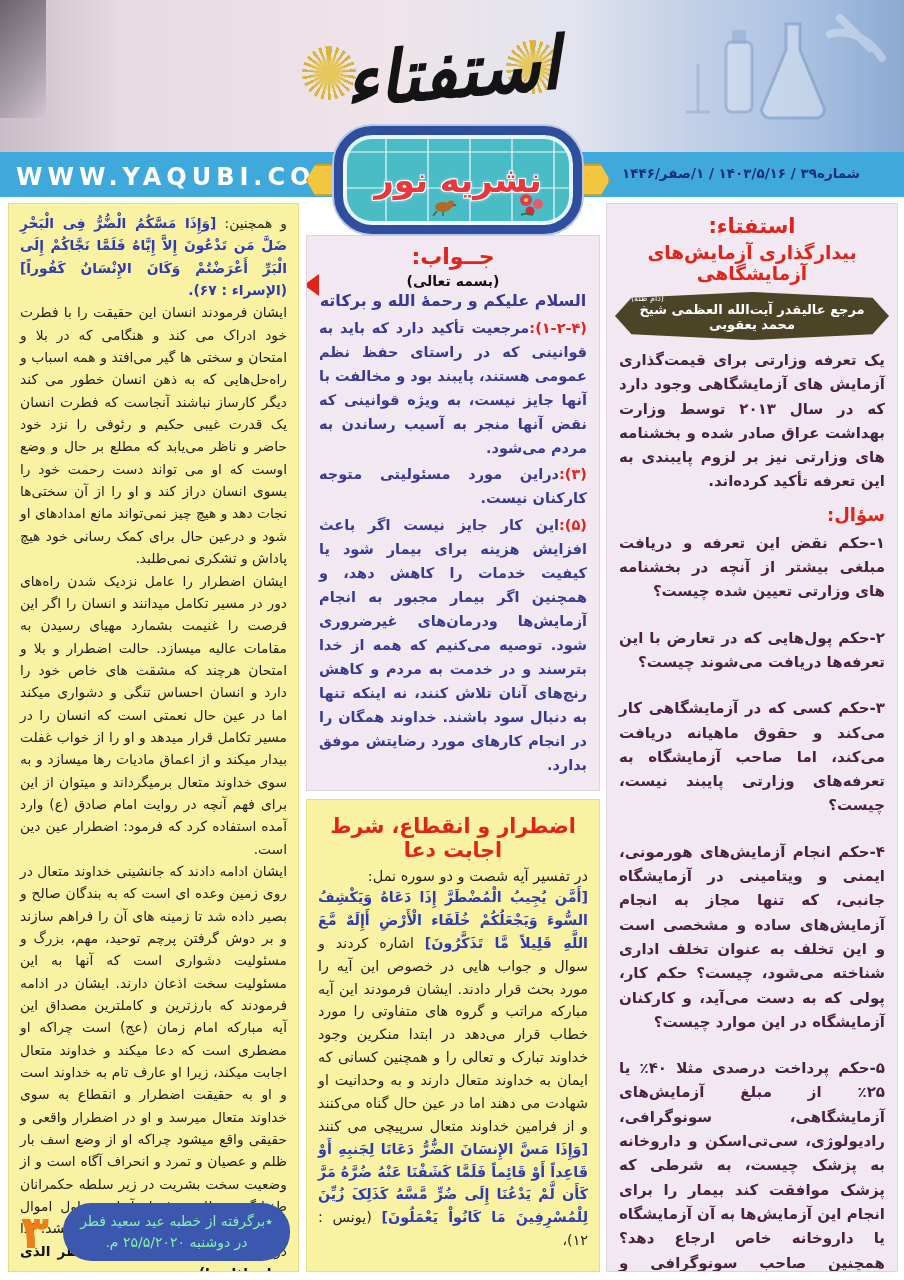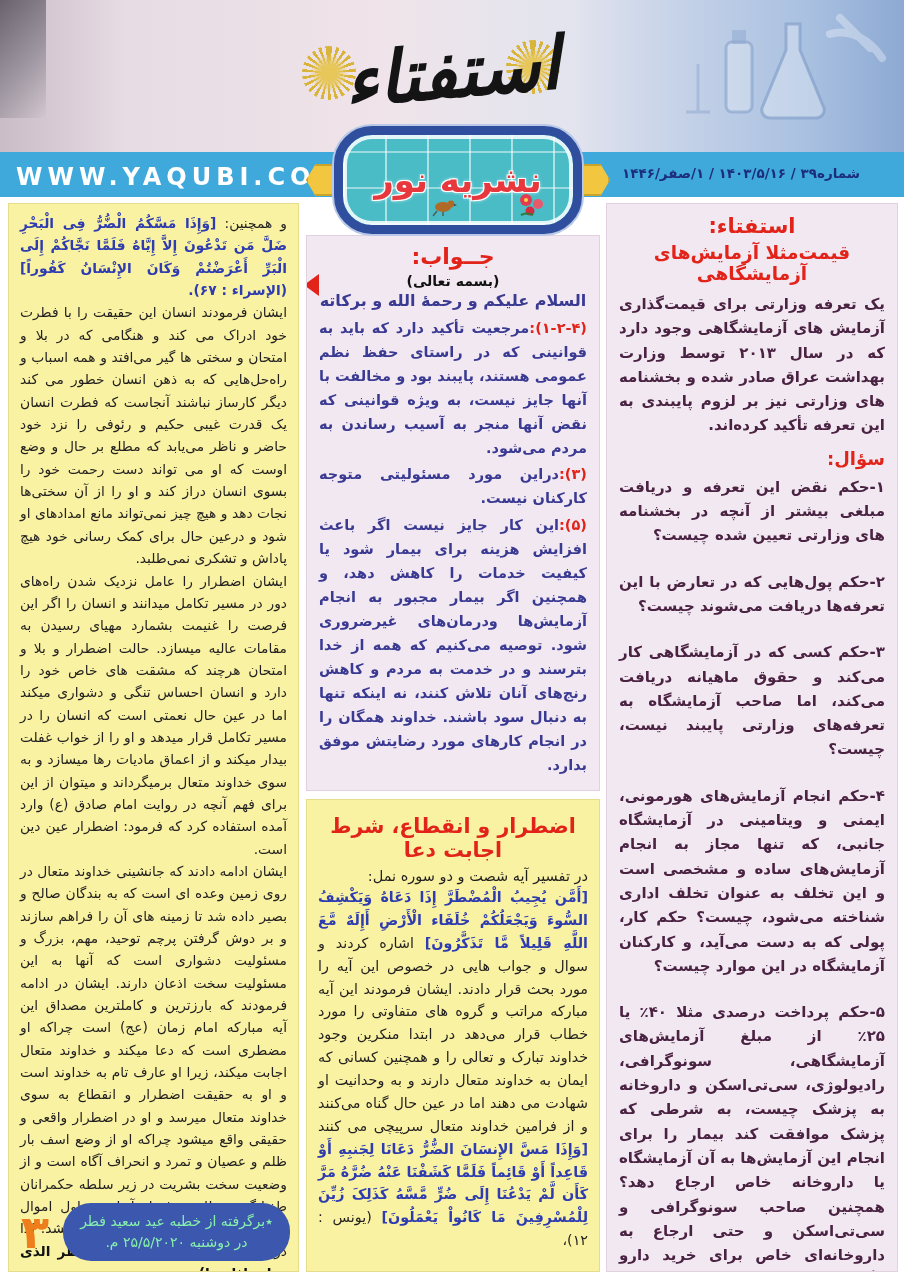--- a/index.html
+++ b/index.html
@@ -136,21 +136,25 @@
         <circle cx="21" cy="13" r="5" fill="#e8596b"></circle>
         <circle cx="13" cy="20" r="4.5" fill="#d42b40"></circle>
         <circle cx="9" cy="9" r="2" fill="#f7d24a"></circle>
         <path d="M4 24 q6 -3 12 0" stroke="#2f7a36" stroke-width="2" fill="none"></path>
       </svg>
     </div>
   </div>
 
   <div class="col col-right">
     <h2 class="red center h-label">استفتاء:</h2>
-    <h2 class="red center h-title">قیمت‌مثلا آزمایش‌های آزمایشگاهی</h2>
+    <h2 class="red center h-title">بیدار‌گذاری آزمایش‌های آزمایشگاهی</h2>
+    <div class="banner">
+      <span class="banner-small">(دام ظله)</span>
+      <span>مرجع عالیقدر آیت‌الله العظمی شیخ محمد یعقوبی</span>
+    </div>
     <p class="para plum intro-p">یک تعرفه وزارتی برای قیمت‌گذاری آزمایش های آزمایشگاهی وجود دارد که در سال ۲۰۱۳ توسط وزارت بهداشت عراق صادر شده و بخشنامه های وزارتی نیز بر لزوم پایبندی به این تعرفه تأکید کرده‌اند.</p>
     <h3 class="red h-question">سؤال:</h3>
     <p class="para plum q">۱-حکم نقض این تعرفه و دریافت مبلغی بیشتر از آنچه در بخشنامه های وزارتی تعیین شده چیست؟</p>
     <p class="para plum q">۲-حکم پول‌هایی که در تعارض با این تعرفه‌ها دریافت می‌شوند چیست؟</p>
     <p class="para plum q">۳-حکم کسی که در آزمایشگاهی کار می‌کند و حقوق ماهیانه دریافت می‌کند، اما صاحب آزمایشگاه به تعرفه‌های وزارتی پایبند نیست، چیست؟</p>
     <p class="para plum q">۴-حکم انجام آزمایش‌های هورمونی، ایمنی و ویتامینی در آزمایشگاه جانبی، که تنها مجاز به انجام آزمایش‌های ساده و مشخصی است و این تخلف به عنوان تخلف اداری شناخته می‌شود، چیست؟ حکم کار، پولی که به دست می‌آید، و کارکنان آزمایشگاه در این موارد چیست؟</p>
     <p class="para plum q">۵-حکم پرداخت درصدی مثلا ۴۰٪ یا ۲۵٪ از مبلغ آزمایش‌های آزمایشگاهی، سونوگرافی، رادیولوژی، سی‌تی‌اسکن و داروخانه به پزشک چیست، به شرطی که پزشک موافقت کند بیمار را برای انجام این آزمایش‌ها به آن آزمایشگاه یا داروخانه خاص ارجاع دهد؟ همچنین صاحب سونوگرافی و سی‌تی‌اسکن و حتی ارجاع به داروخانه‌ای خاص برای خرید دارو چگونه است؟</p>
   </div>
 
   <div class="col col-mid">

